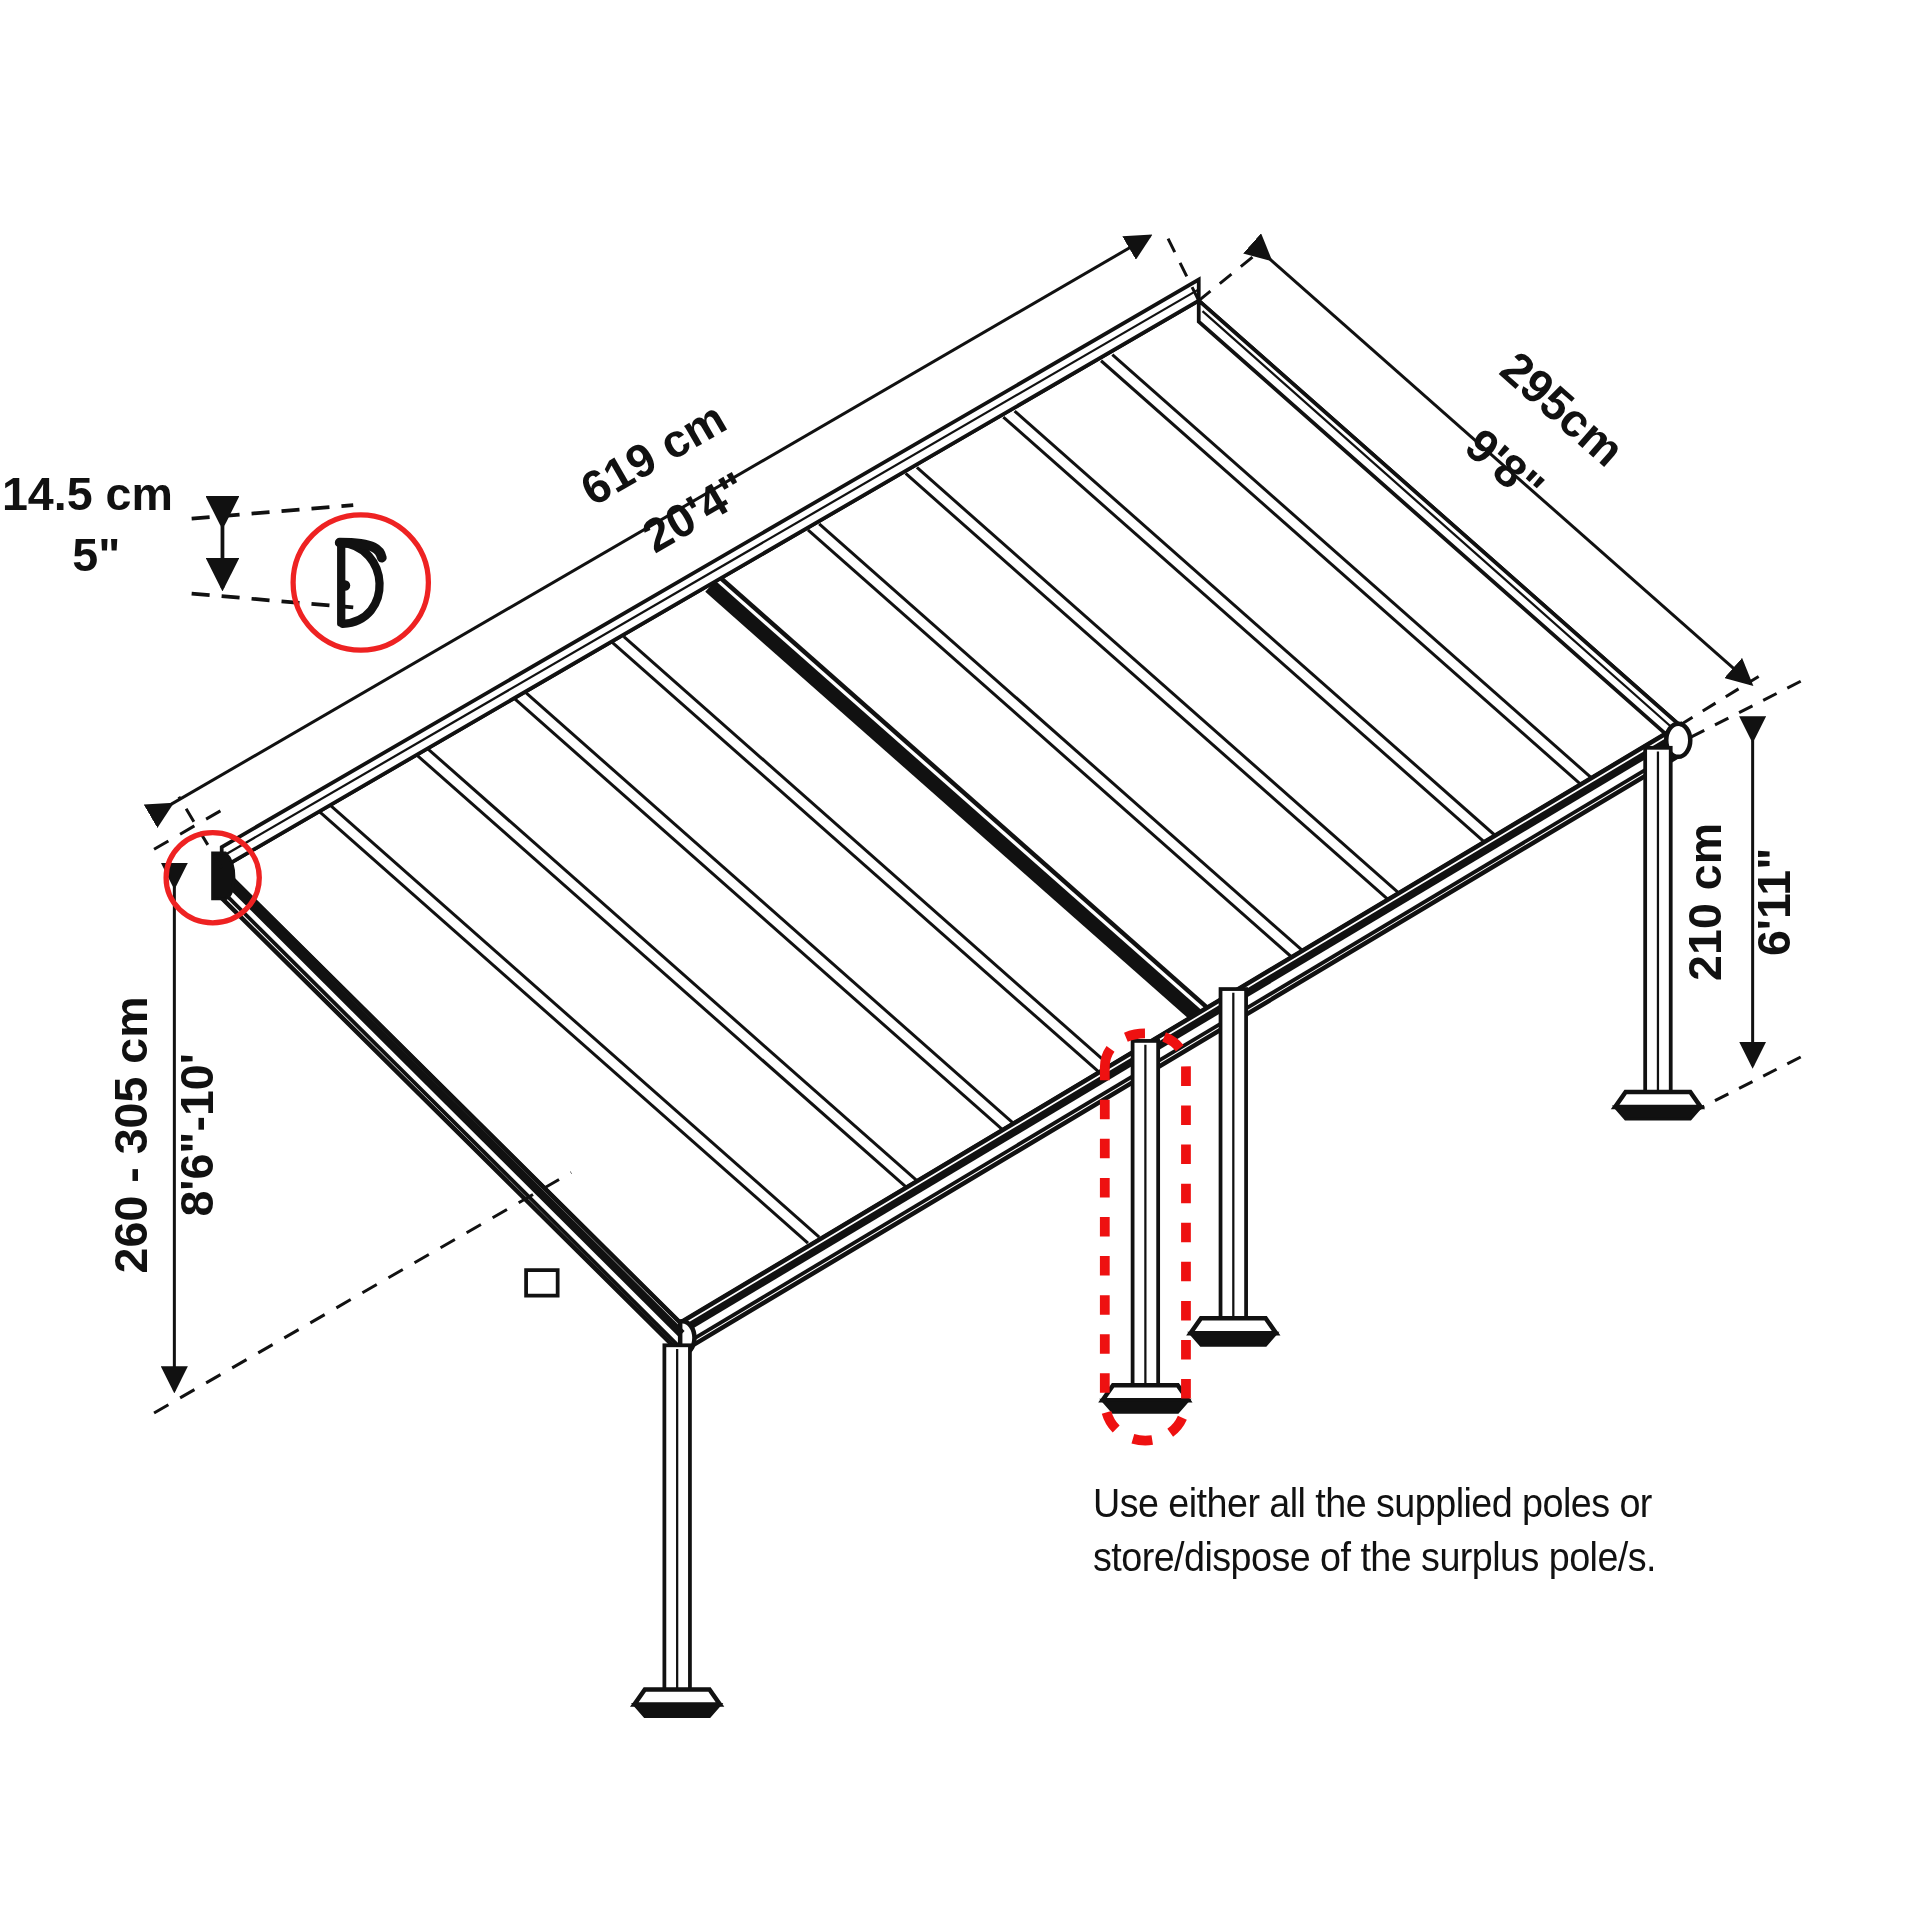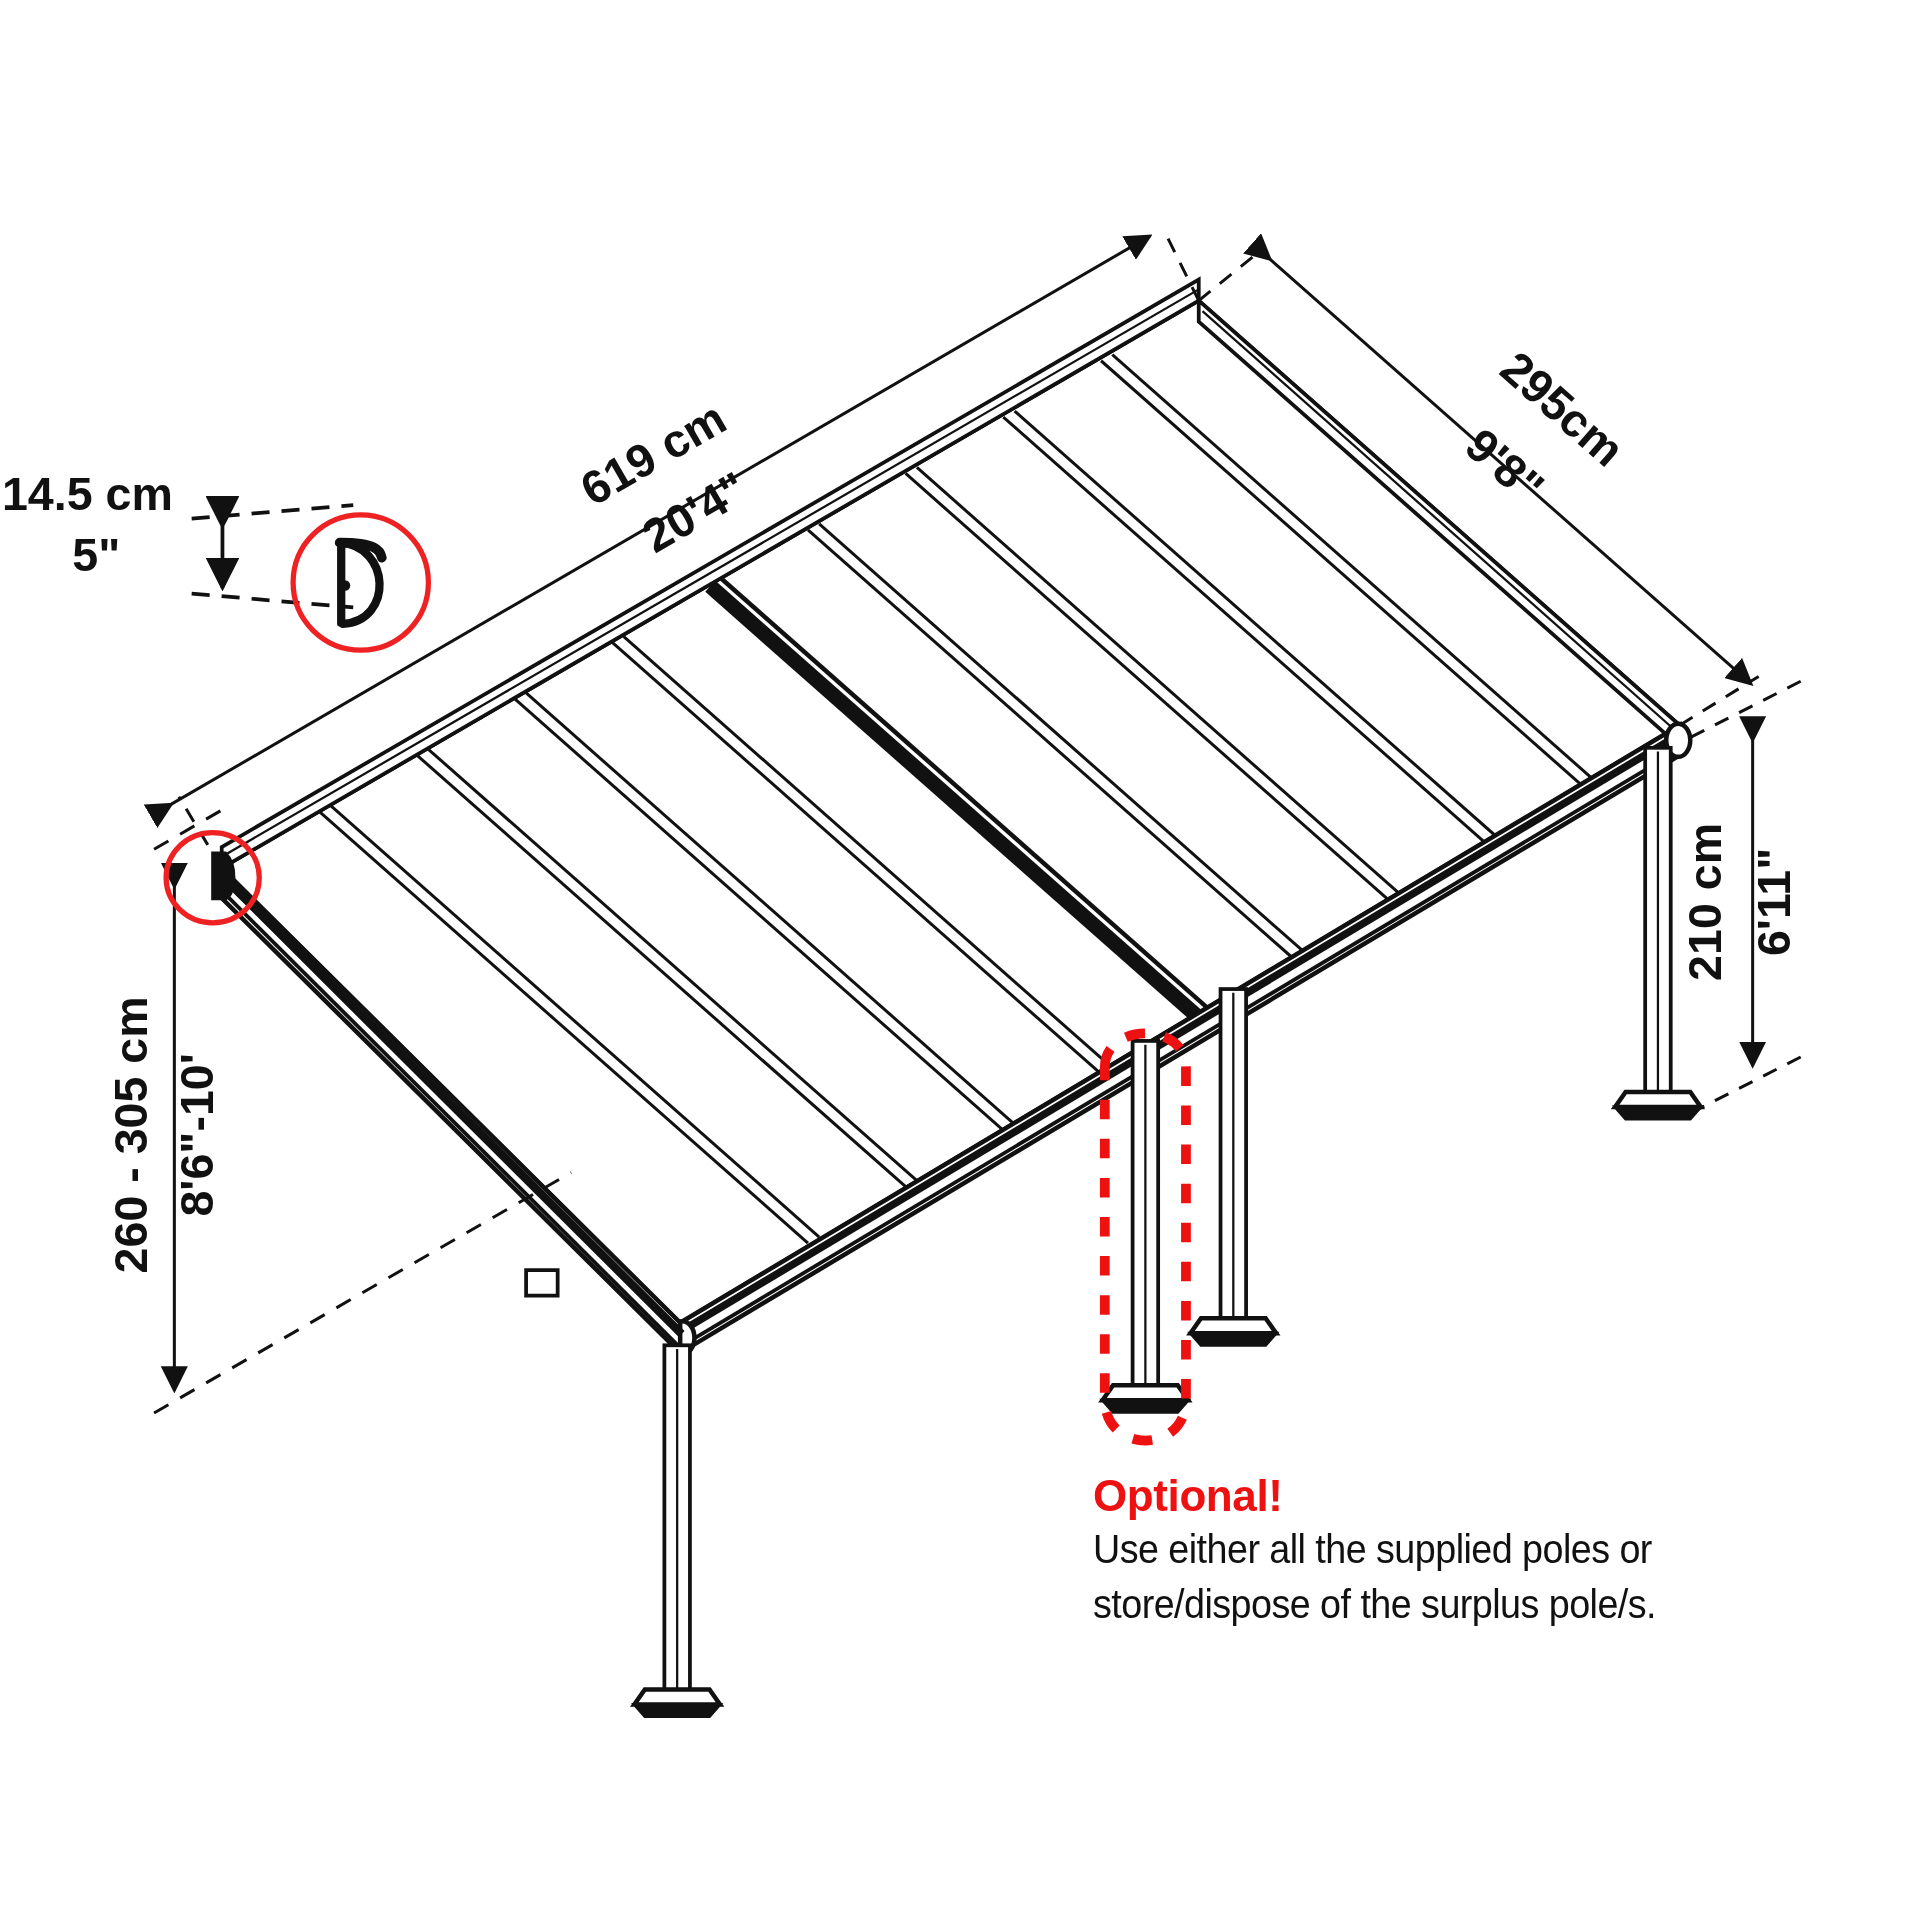--- a/index.html
+++ b/index.html
@@ -193,19 +193,18 @@
 
     <text class="dimtxt" x="230" y="678" font-size="62" text-anchor="end">14.5 cm</text>
     <text class="dimtxt" x="160" y="760" font-size="62" text-anchor="end">5"</text>
   </g>
 
   <ellipse cx="283" cy="1168" rx="62" ry="60" fill="none" stroke="#ee2222" stroke-width="7"></ellipse>
 
 </svg>
 
 <div class="note-block">
-  <div class="t">Optional!</div>
   <div class="b">Use either all the supplied poles or</div>
   <div class="b">store/dispose of the surplus pole/s.</div>
 </div>
 
 </div>
 
 
 </body></html>

